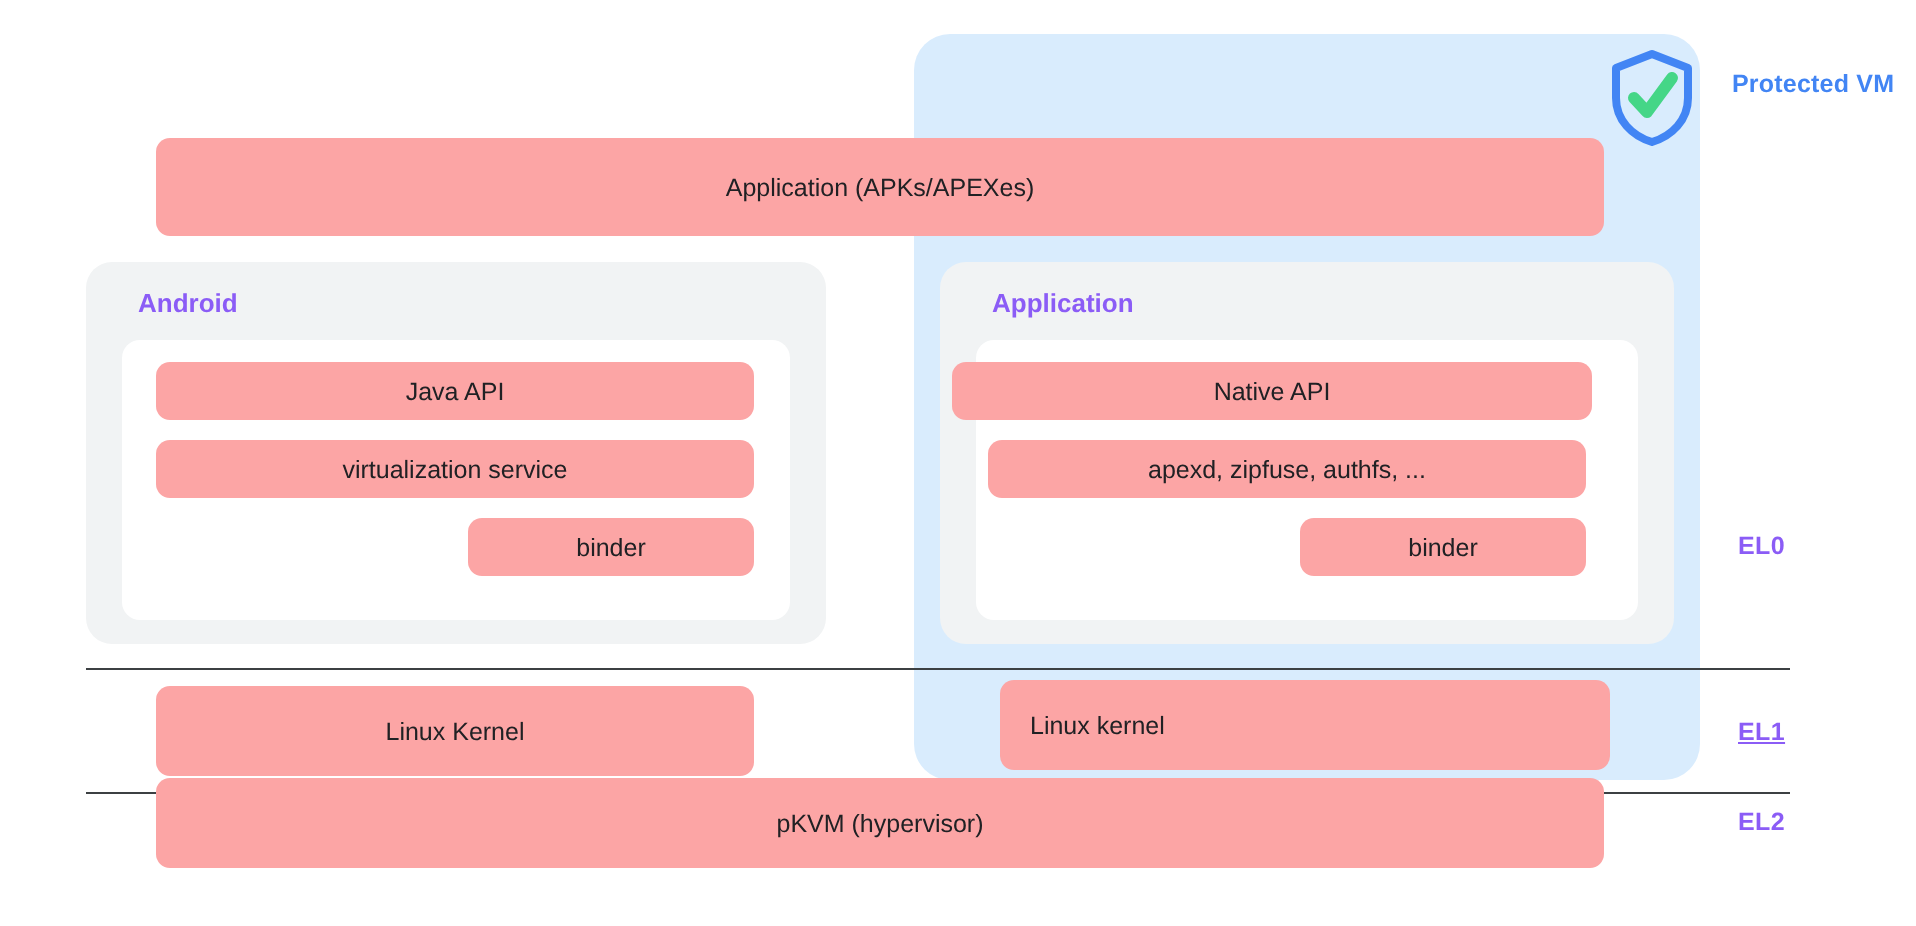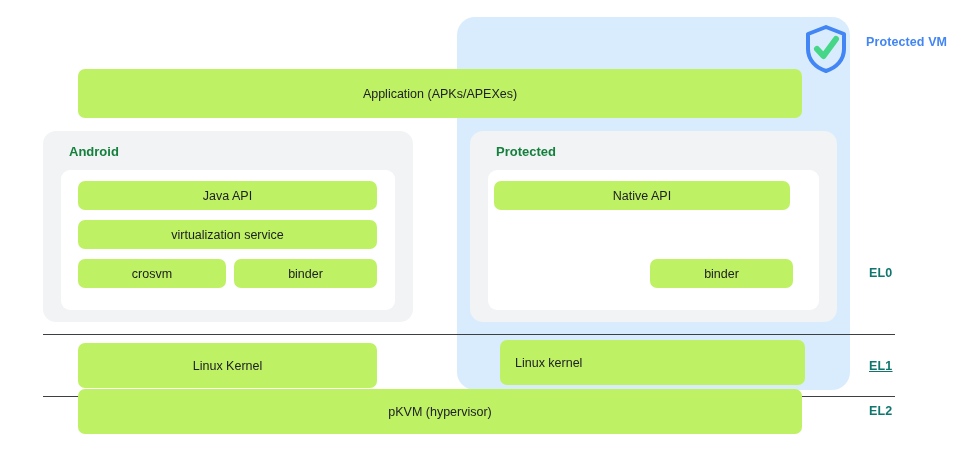--- a/index.html
+++ b/index.html
@@ -64,31 +64,31 @@
   }
   .divider.el0-el1 { top: 334px; }
   .divider.el1-el2 { top: 396px; }
 
   
   .el-label {
     position: absolute;
     left: 869px;
     font-size: 12.5px;
     font-weight: bold;
-    color: #0f766e;
+    color: #8b5cf6;
     letter-spacing: 0.2px;
   }
   .el-label.el0 { top: 266px; }
   .el-label.el1 { top: 359px; text-decoration: underline; }
   .el-label.el2 { top: 404px; text-align: center; }
 
   
   .gblock {
     position: absolute;
-    background: #bef264;
+    background: #fca5a5;
     border-radius: 7px;
     display: flex;
     align-items: center;
     justify-content: center;
     color: #202124;
     font-size: 12.5px;
     text-align: center;
     box-sizing: border-box;
   }
 
@@ -105,21 +105,21 @@
     position: absolute;
     background: #f1f3f4;
     border-radius: 13px;
   }
   .os-panel .os-title {
     position: absolute;
     left: 26px;
     top: 13px;
     font-size: 13px;
     font-weight: bold;
-    color: #15803d;
+    color: #8b5cf6;
   }
   .os-panel .os-inner {
     position: absolute;
     left: 18px;
     top: 39px;
     right: 18px;
     bottom: 12px;
     background: #ffffff;
     border-radius: 9px;
   }
@@ -137,21 +137,21 @@
     height: 191px;
   }
 
   
   .b-java      { left: 78px;  top: 181px; width: 299px; height: 29px; }
   .b-virt      { left: 78px;  top: 220px; width: 299px; height: 29px; }
   .b-crosvm    { left: 78px;  top: 259px; width: 148px; height: 29px; }
   .b-binder-l  { left: 234px; top: 259px; width: 143px; height: 29px; }
 
   
-  .b-native    { left: 494px; top: 181px; width: 296px; height: 29px; }
+  .b-native    { left: 476px; top: 181px; width: 320px; height: 29px; }
   .b-apexd     { left: 494px; top: 220px; width: 299px; height: 29px; }
   .b-mm        { left: 494px; top: 259px; width: 148px; height: 29px; }
   .b-binder-r  { left: 650px; top: 259px; width: 143px; height: 29px; }
 
   
   .b-kernel-l {
     left: 78px;
     top: 343px;
     width: 299px;
     height: 45px;
@@ -199,30 +199,30 @@
   <div class="vm-caption">Protected VM</div>
 
   <div class="gblock app-bar">Application (APKs/APEXes)</div>
 
   <div class="os-panel panel-android">
     <div class="os-title">Android</div>
     <div class="os-inner"></div>
   </div>
 
   <div class="os-panel panel-microdroid">
-    <div class="os-title">Protected</div>
+    <div class="os-title">Application</div>
     <div class="os-inner"></div>
   </div>
 
   <div class="gblock b-java">Java API</div>
   <div class="gblock b-virt">virtualization service</div>
-  <div class="gblock b-crosvm">crosvm</div>
   <div class="gblock b-binder-l">binder</div>
 
   <div class="gblock b-native">Native API</div>
+  <div class="gblock b-apexd">apexd, zipfuse, authfs, ...</div>
   <div class="gblock b-binder-r">binder</div>
 
   <div class="divider el0-el1"></div>
 
   <div class="gblock b-kernel-l">Linux Kernel</div>
   <div class="gblock b-kernel-r">Linux kernel</div>
 
   <div class="divider el1-el2"></div>
 
   <div class="gblock b-pkvm">pKVM (hypervisor)</div>

